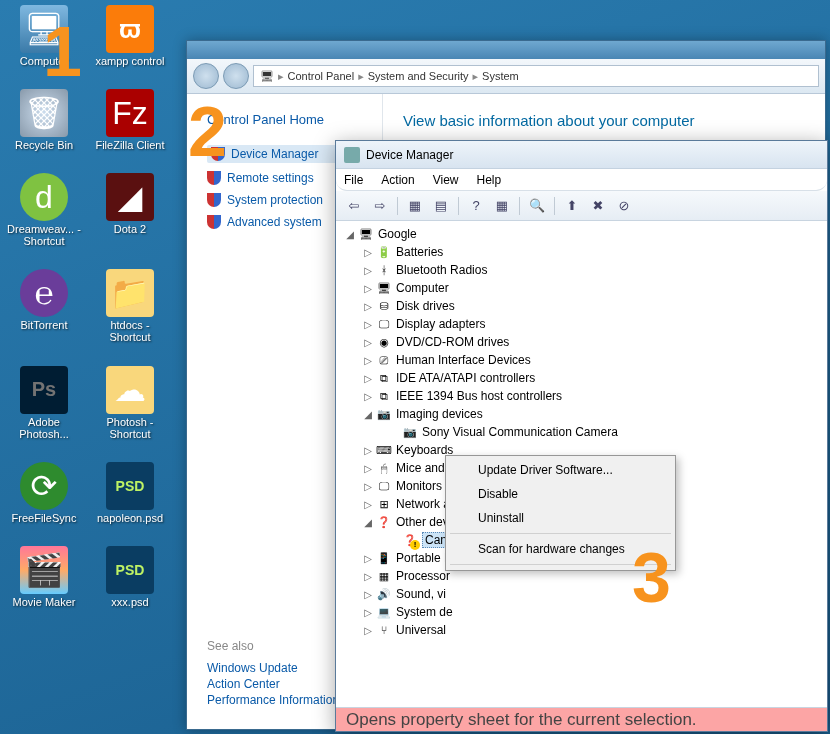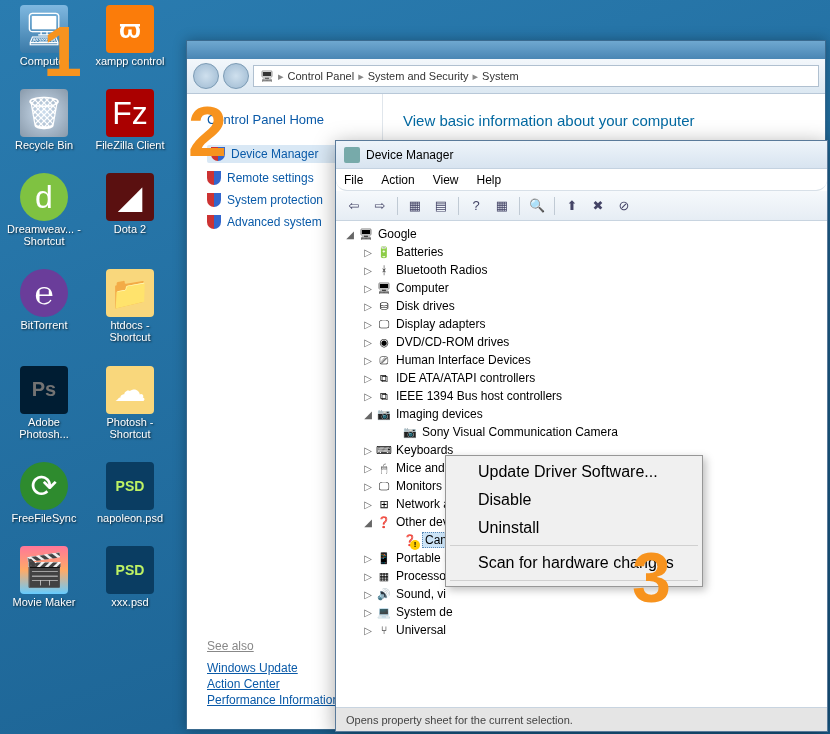--- a/index.html
+++ b/index.html
@@ -36,45 +36,45 @@
 .cp-body { display:flex; height: calc(100% - 53px); }
 .cp-left { width: 195px; padding: 18px 10px 10px 20px; font-size: 12px; }
 .cp-left .home { color: #0a5aa8; font-size: 13px; margin-bottom: 18px; }
 .cp-link { color: #0a5aa8; display:flex; align-items:center; gap:6px; margin: 8px 0; cursor:pointer; }
 .cp-link.sel { background:#d9e8f5; padding:2px 4px; border-radius:2px;}
 .shield { width:14px; height:14px; display:inline-block; background: linear-gradient(90deg,#c33 50%,#36c 50%); border-radius:0 0 50% 50%; }
 .cp-right { flex:1; border-left:1px solid #e0e6ec; padding: 18px 20px; }
 .cp-heading { color:#0369a1; font-size:15px; }
 .see-also { position:absolute; bottom:20px; left:20px; font-size:12px; }
 .see-also .hd { color:#888; margin-bottom:8px; }
-.see-also div { color:#0a5aa8; margin:2px 0;text-decoration:underline; }
+.see-also div { color:#0a5aa8; margin:2px 0; }
 
 
 .dm-window { position: absolute; left: 335px; top: 140px; width: 493px; height: 592px; background:#fff; border:1px solid #5a7a9a; box-shadow: 0 4px 20px rgba(0,0,0,.35); }
 .dm-title { height: 28px; background: linear-gradient(#eef4fa,#d8e4f0); display:flex; align-items:center; padding:0 8px; font-size:12px; gap:6px; border-bottom:1px solid #c4d2e0;}
 .dm-title .ic-sm { width:16px; height:16px; background:#7aa; border-radius:2px; }
 .dm-menu { height:22px; display:flex; align-items:center; padding:0 8px; gap:18px; font-size:12px; border-bottom:1px solid #d8e0e8;border-radius:11px;}
 .dm-menu span { cursor:pointer; }
 .dm-toolbar { height:30px; background:linear-gradient(#f6f9fc,#e6edf4); border-bottom:1px solid #c8d4e0; display:flex; align-items:center; padding:0 6px; gap:2px;}
 .tb-btn { width:24px; height:22px; display:flex; align-items:center; justify-content:center; font-size:13px; color:#446; border:1px solid transparent; cursor:pointer;}
 .tb-sep { width:1px; height:18px; background:#c0cad4; margin:0 3px;}
 .dm-tree { height: calc(100% - 104px); overflow:auto; padding: 4px 0; font-size:12px; }
 .tree-node { display:flex; align-items:center; height:18px; padding-left: 8px; cursor:pointer; white-space:nowrap;}
 .tree-node .exp { width:12px; text-align:center; color:#666; font-size:10px; margin-right:2px;}
 .tree-node .nic { width:16px; height:16px; margin-right:4px; display:inline-flex; align-items:center; justify-content:center; font-size:11px;}
 .tree-node.lvl1 { padding-left: 26px; }
 .tree-node.lvl2 { padding-left: 52px; }
 .tree-node.sel { }
 .tree-node.sel .txt { background:#cce4f7; border:1px dotted #5a8ab8; padding:0 2px;}
 .warn { position:relative; }
 .warn::after { content:"!"; position:absolute; right:-2px; bottom:-2px; width:10px; height:10px; background:#fc0; color:#000; font-size:8px; font-weight:bold; border-radius:50%; text-align:center; line-height:10px;}
-.dm-status { height:24px; border-top:1px solid #c8d4e0; background:#e5e5e5; display:flex; align-items:center; padding:0 10px; font-size:11px; color:#444;}
-
-
-.ctx-menu { position:absolute; left:445px; top:455px; width:258px; background:#f0f0f0; border:1px solid #979797; box-shadow:3px 3px 8px rgba(0,0,0,.25); padding:2px; font-size:16px; z-index:50;}
+.dm-status { height:24px; border-top:1px solid #c8d4e0; background:#fca5a5; display:flex; align-items:center; padding:0 10px; font-size:17px; color:#444;}
+
+
+.ctx-menu { position:absolute; left:445px; top:455px; width:231px; background:#f0f0f0; border:1px solid #979797; box-shadow:3px 3px 8px rgba(0,0,0,.25); padding:2px; font-size:12px; z-index:50;}
 .ctx-item { padding: 5px 10px 5px 30px; cursor:pointer; }
 .ctx-item.hl { background:#e8f0fa; border:1px solid #a8c8e8; font-weight:bold;}
 .ctx-sep { height:1px; background:#d0d0d0; margin:3px 2px; }
 
 
 .annot { position:absolute; font-size:70px; font-weight:bold; color:#f7931e; font-family: Arial; z-index:100; pointer-events:none;}
 </style>
 </head>
 <body>
 

